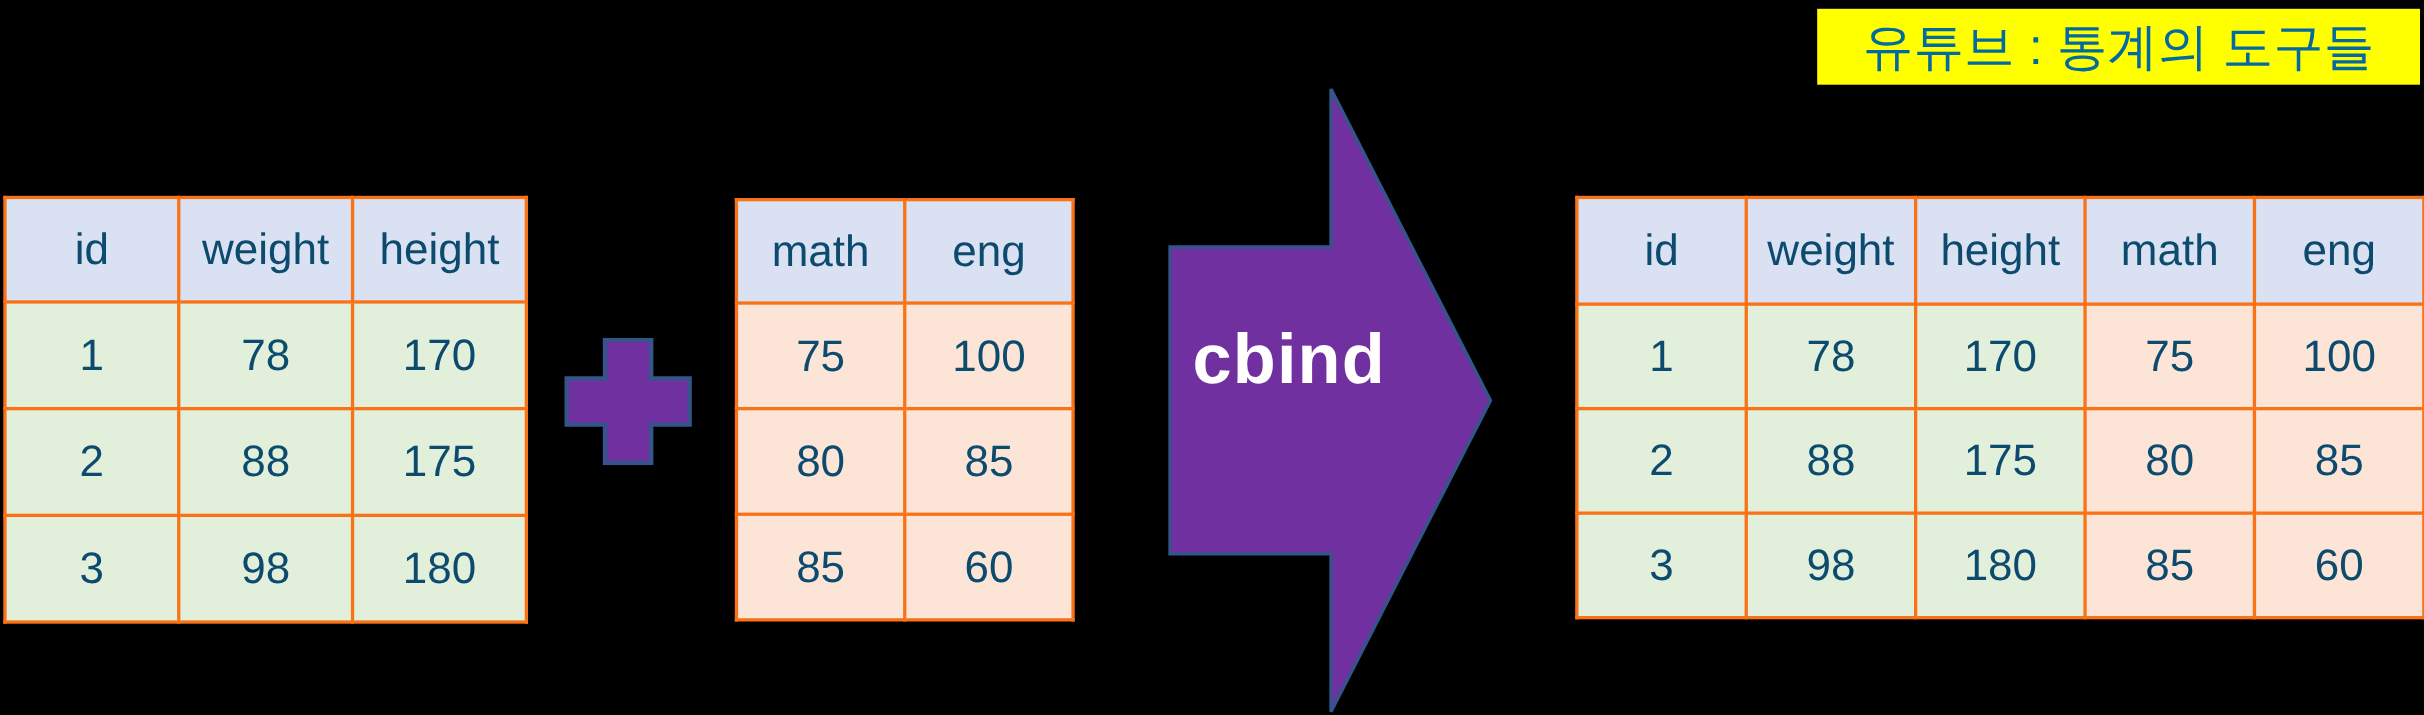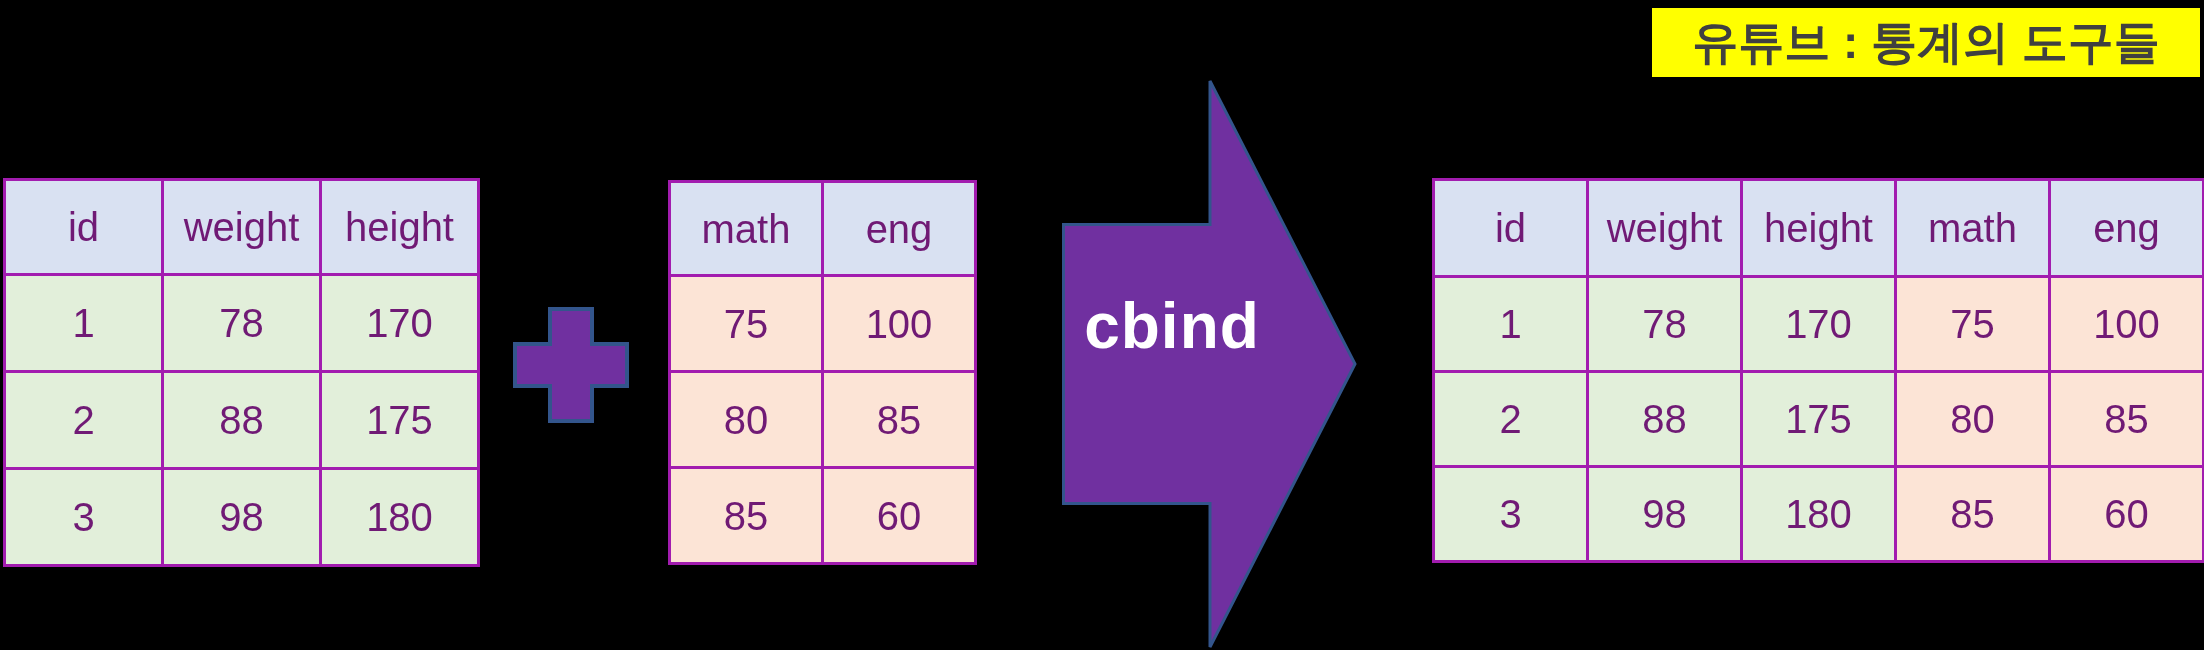--- a/index.html
+++ b/index.html
@@ -9,25 +9,25 @@
     background:#000;
     font-family:"Liberation Sans","DejaVu Sans",sans-serif;
     overflow:hidden;
   }
   table.dt{
     position:absolute;
     border-collapse:collapse;
     table-layout:fixed;
   }
   table.dt td{
-    border:3px solid #a21caf;
+    border:3px solid #f97316;
     text-align:center;
     vertical-align:middle;
     font-size:40px;
-    color:#701a75;
+    color:#0c4a6e;
     padding:0;
     line-height:1;
   }
   td.hd{background:#D9E1F2;}
   td.g{background:#E2EFDA;}
   td.p{background:#FCE4D6;}
 
   #left-table{left:3px;top:178px;width:465px;}
   #left-table td{width:155px;}
   #left-table tr.hrow td{height:92px;}
@@ -47,21 +47,21 @@
   .arrow-wrap{position:absolute;left:1062px;top:78px;width:295px;height:572px;}
   .arrow-label{
     position:absolute;left:1072px;top:223px;width:200px;height:206px;
     display:flex;align-items:center;justify-content:center;
     color:#fff;font-size:64px;font-weight:bold;letter-spacing:1px;
   }
   .badge{
     position:absolute;left:1652px;top:8px;width:548px;height:69px;
     background:#FFFF00;
     display:flex;align-items:center;justify-content:center;
-    color:#404040;font-size:46px;font-weight:bold;white-space:nowrap;
+    color:#0369a1;font-size:46px;font-weight:normal;white-space:nowrap;
   }
 </style>
 </head>
 <body>
 
 <div class="canvas">
 
   <table class="dt" id="left-table">
     <tbody>
         <tr class="hrow">

